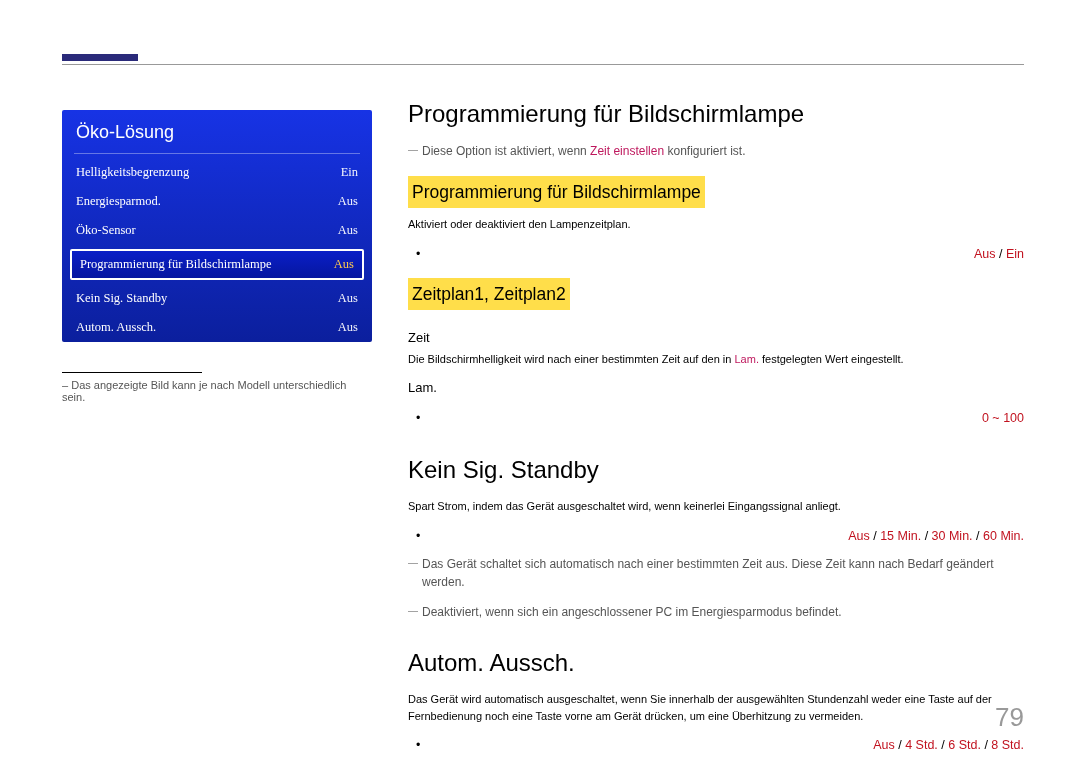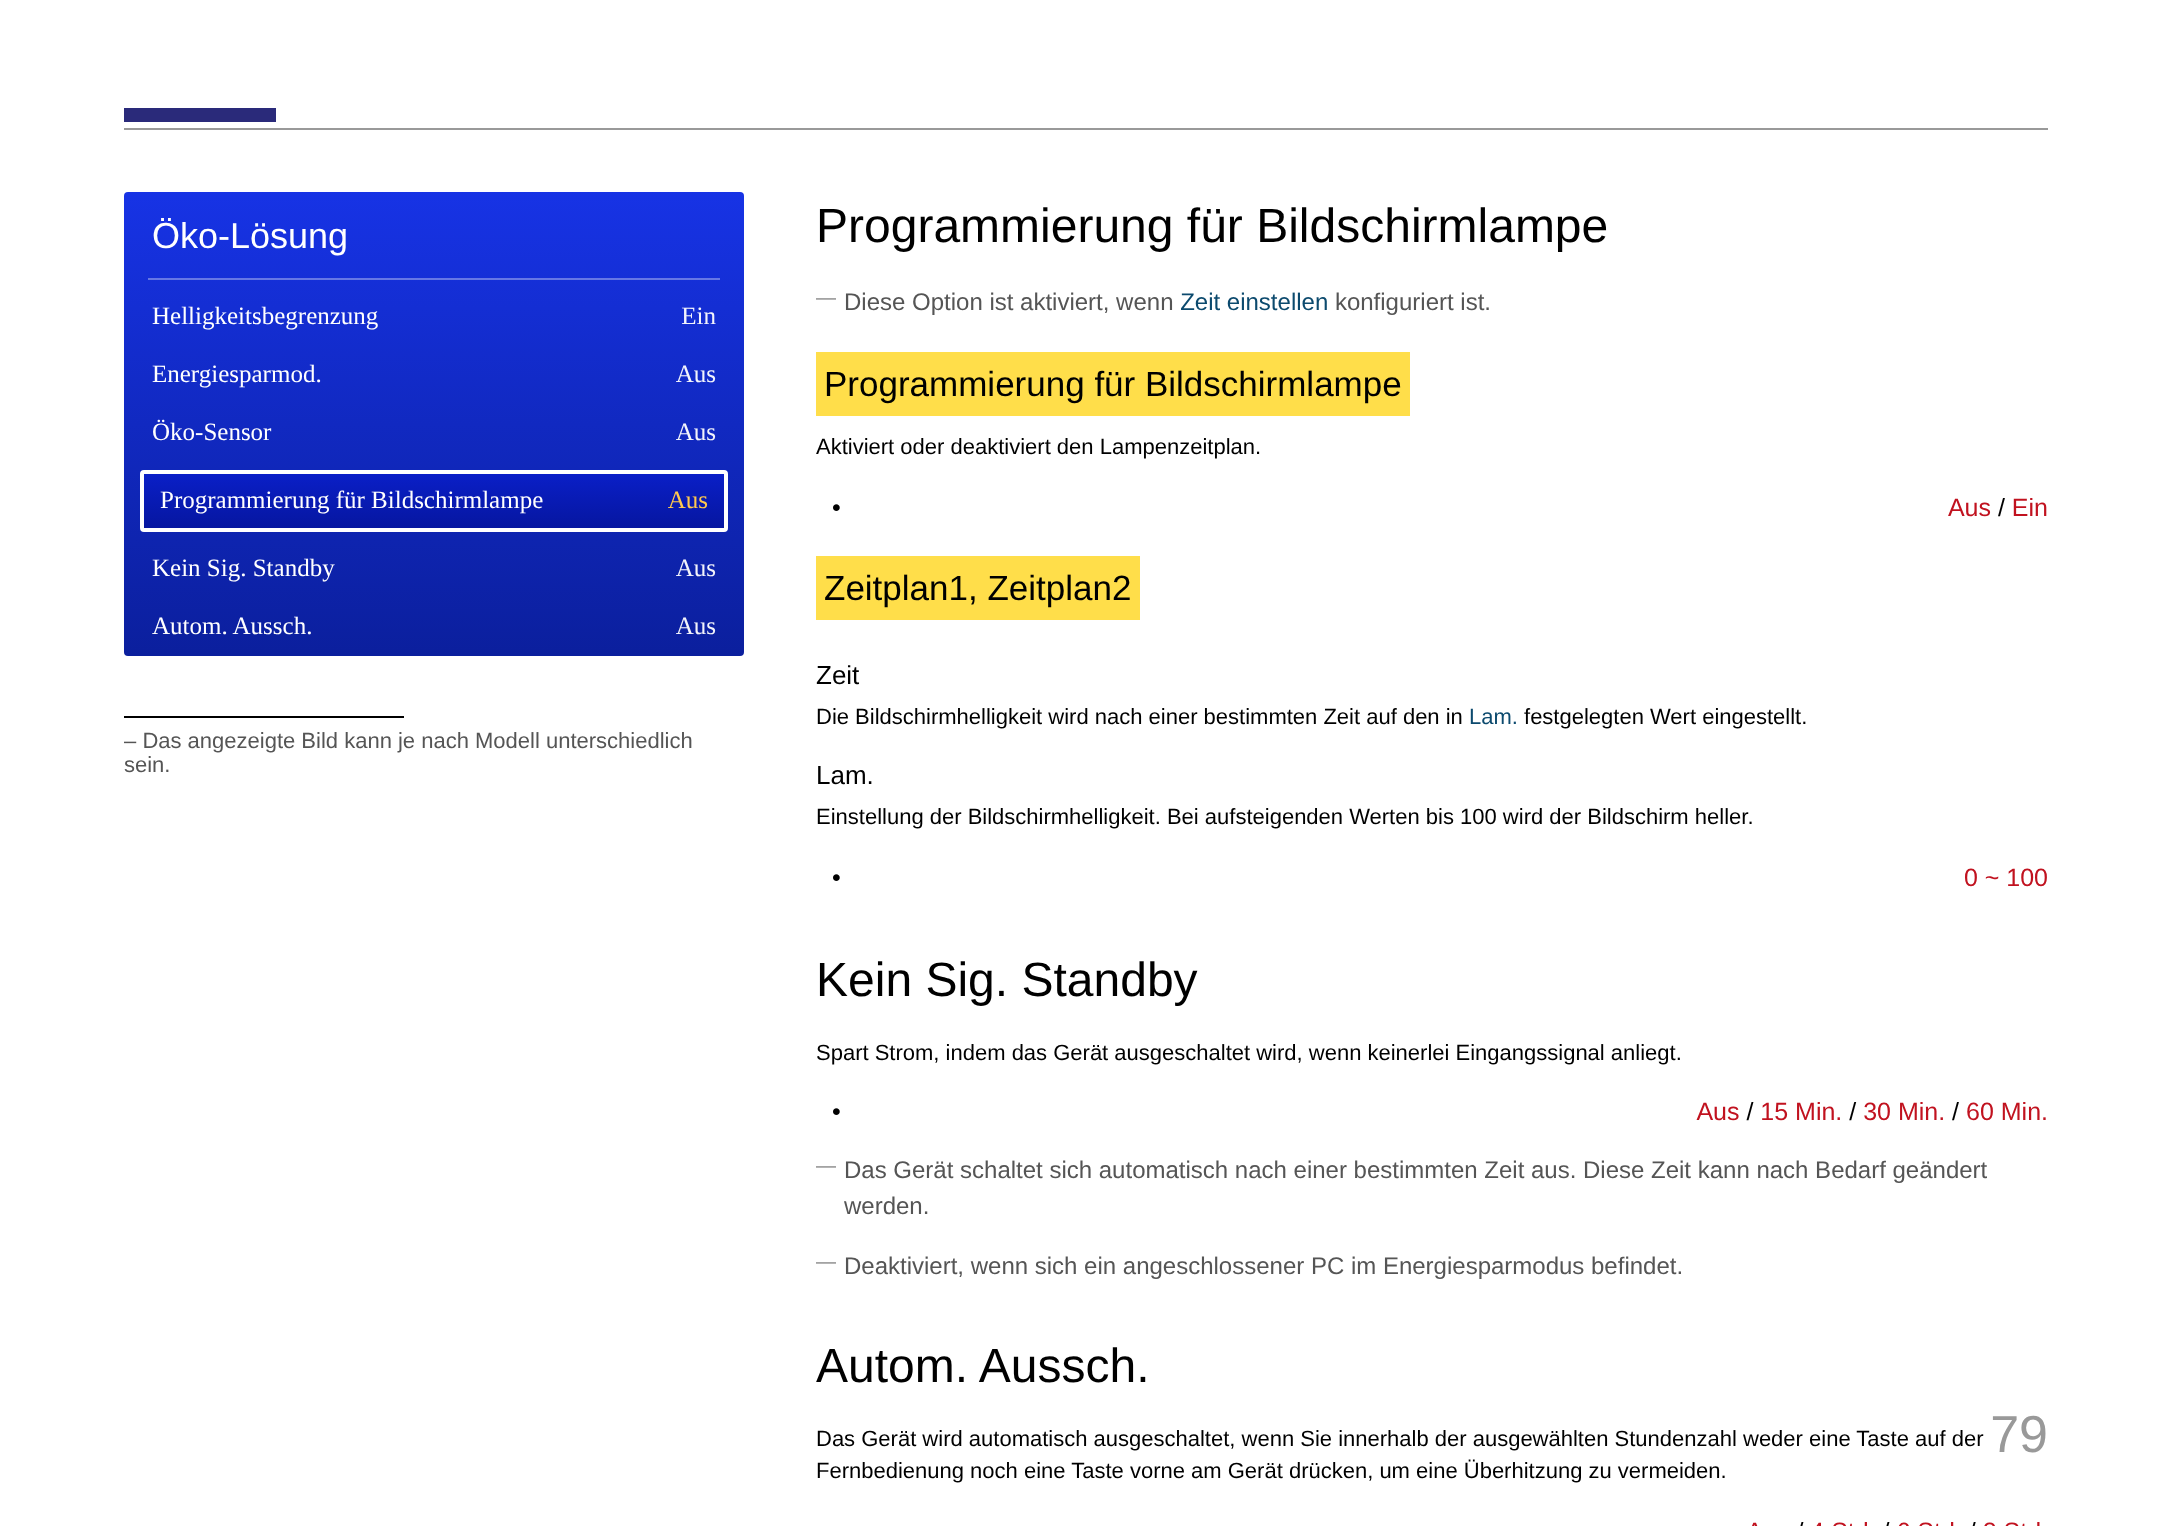--- a/index.html
+++ b/index.html
@@ -22,21 +22,21 @@
     left: 62px; top: 64px; right: 56px;
     border-top: 1px solid #999;
   }
   .page {
     position: absolute;
     left: 62px; top: 96px; right: 56px; bottom: 44px;
     display: flex;
     gap: 36px;
   }
   
-  .left-col { width: 310px; flex-shrink: 0; }
+  .left-col { width: 310px; flex-shrink: 0; margin-top: 14px; }
   .menu {
     background: linear-gradient(#1733e5, #0b1f9d);
     color: #fff;
     border-radius: 2px;
     width: 310px;
     overflow: hidden;
     font-size: 13px;
   }
   .menu-title {
     font-size: 18px;
@@ -103,21 +103,21 @@
   }
   .h3 { font-size: 13px; font-weight: 500; margin: 10px 0 4px; }
   .p  { font-size: 11px; margin-bottom: 6px; }
   ul.opts { list-style: none; padding-left: 22px; margin: 12px 0 10px; text-align: right; }
   ul.opts li { font-size: 12.5px; position: relative; }
   ul.opts li::before {
     content: "•";
     position: absolute; left: -14px; color: #000;
   }
   .red { color: #c1121f; }
-  .inline-red { color: #0c4a6e; }
+  .inline-red { color: #be185d; }
   .sec { margin-bottom: 24px; }
   .pagenum {
     position: absolute;
     right: 56px; bottom: 30px;
     font-size: 26px;
     color: #999;
     font-weight: 300;
   }
 </style>
 </head>
@@ -178,21 +178,20 @@
       </ul>
 
       <div><span class="h2">Zeitplan1, Zeitplan2</span></div>
 
       <div class="h3">Zeit</div>
       <div class="p">
         <span>Die Bildschirmhelligkeit wird nach einer bestimmten Zeit auf den in </span><span class="inline-red">Lam.</span><span> festgelegten Wert eingestellt.</span>
       </div>
 
       <div class="h3">Lam.</div>
-      <div class="p">Einstellung der Bildschirmhelligkeit. Bei aufsteigenden Werten bis 100 wird der Bildschirm heller.</div>
       <ul class="opts">
         <li><span class="red">0 ~ 100</span></li>
       </ul>
     </div>
 
     <div class="sec">
       <div class="h1">Kein Sig. Standby</div>
       <div class="p">Spart Strom, indem das Gerät ausgeschaltet wird, wenn keinerlei Eingangssignal anliegt.</div>
       <ul class="opts">
         <li><span id="opts-standby"><span class="red">Aus</span> / <span class="red">15 Min.</span> / <span class="red">30 Min.</span> / <span class="red">60 Min.</span></span></li>

